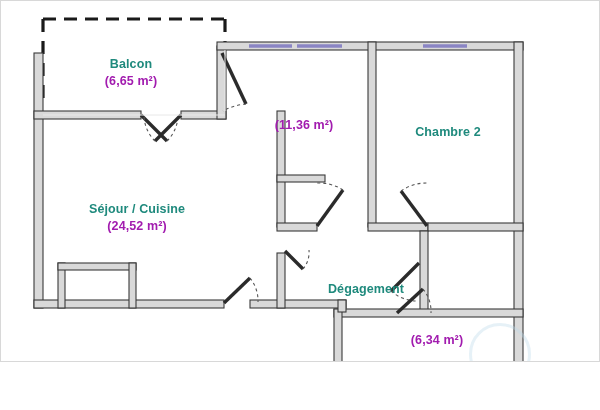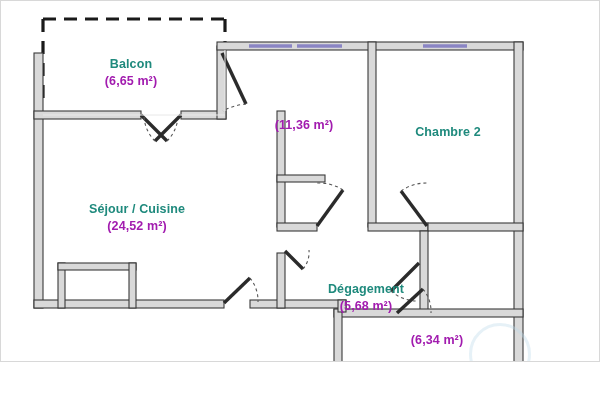--- a/index.html
+++ b/index.html
@@ -200,21 +200,20 @@
     <span class="room-name">Chambre 2</span>
   </div>
 
   <div class="room-label" style="left:136px; top:200px;">
     <span class="room-name">Séjour / Cuisine</span>
     <span class="room-area">(24,52 m²)</span>
   </div>
 
   <div class="room-label" style="left:365px; top:249px;margin-top:31px;">
     <span class="room-name">Dégagement</span>
-    <span class="room-area">(5,68 m²)</span>
   </div>
 
 
   <div class="room-label" style="left:436px; top:331px;">
     <span class="room-area">(6,34 m²)</span>
   </div>
 
 </div>
 
 </body></html>

